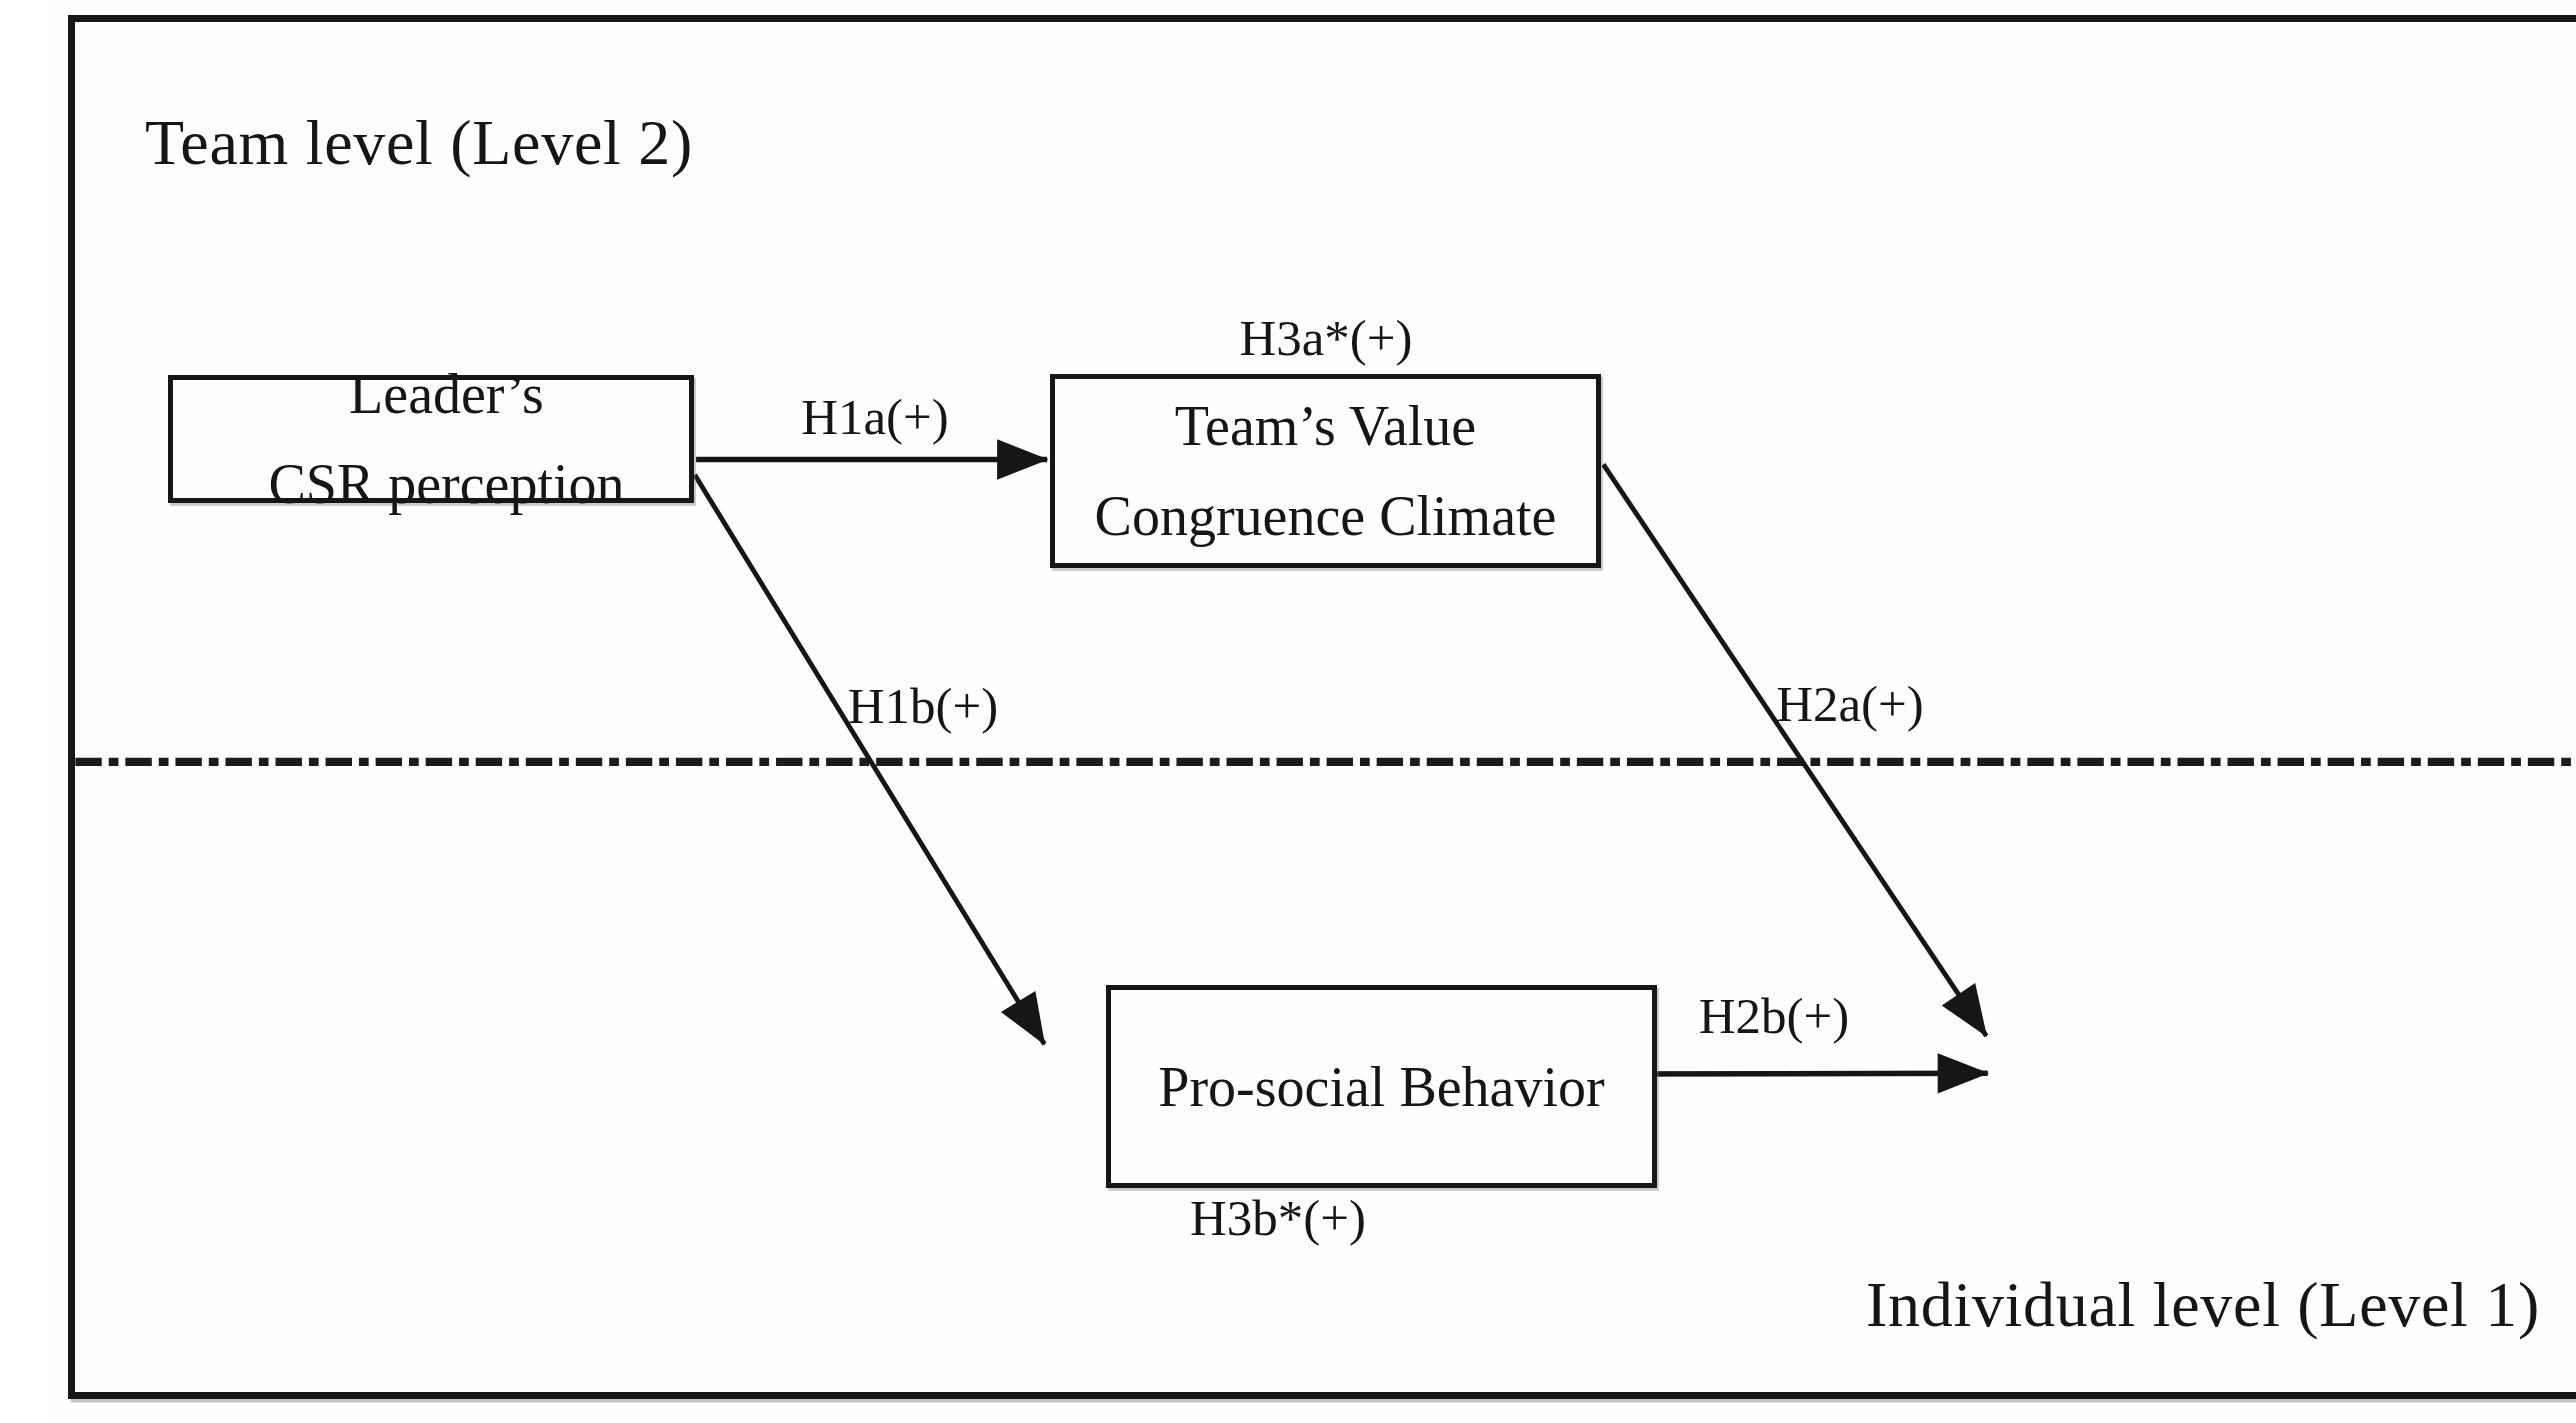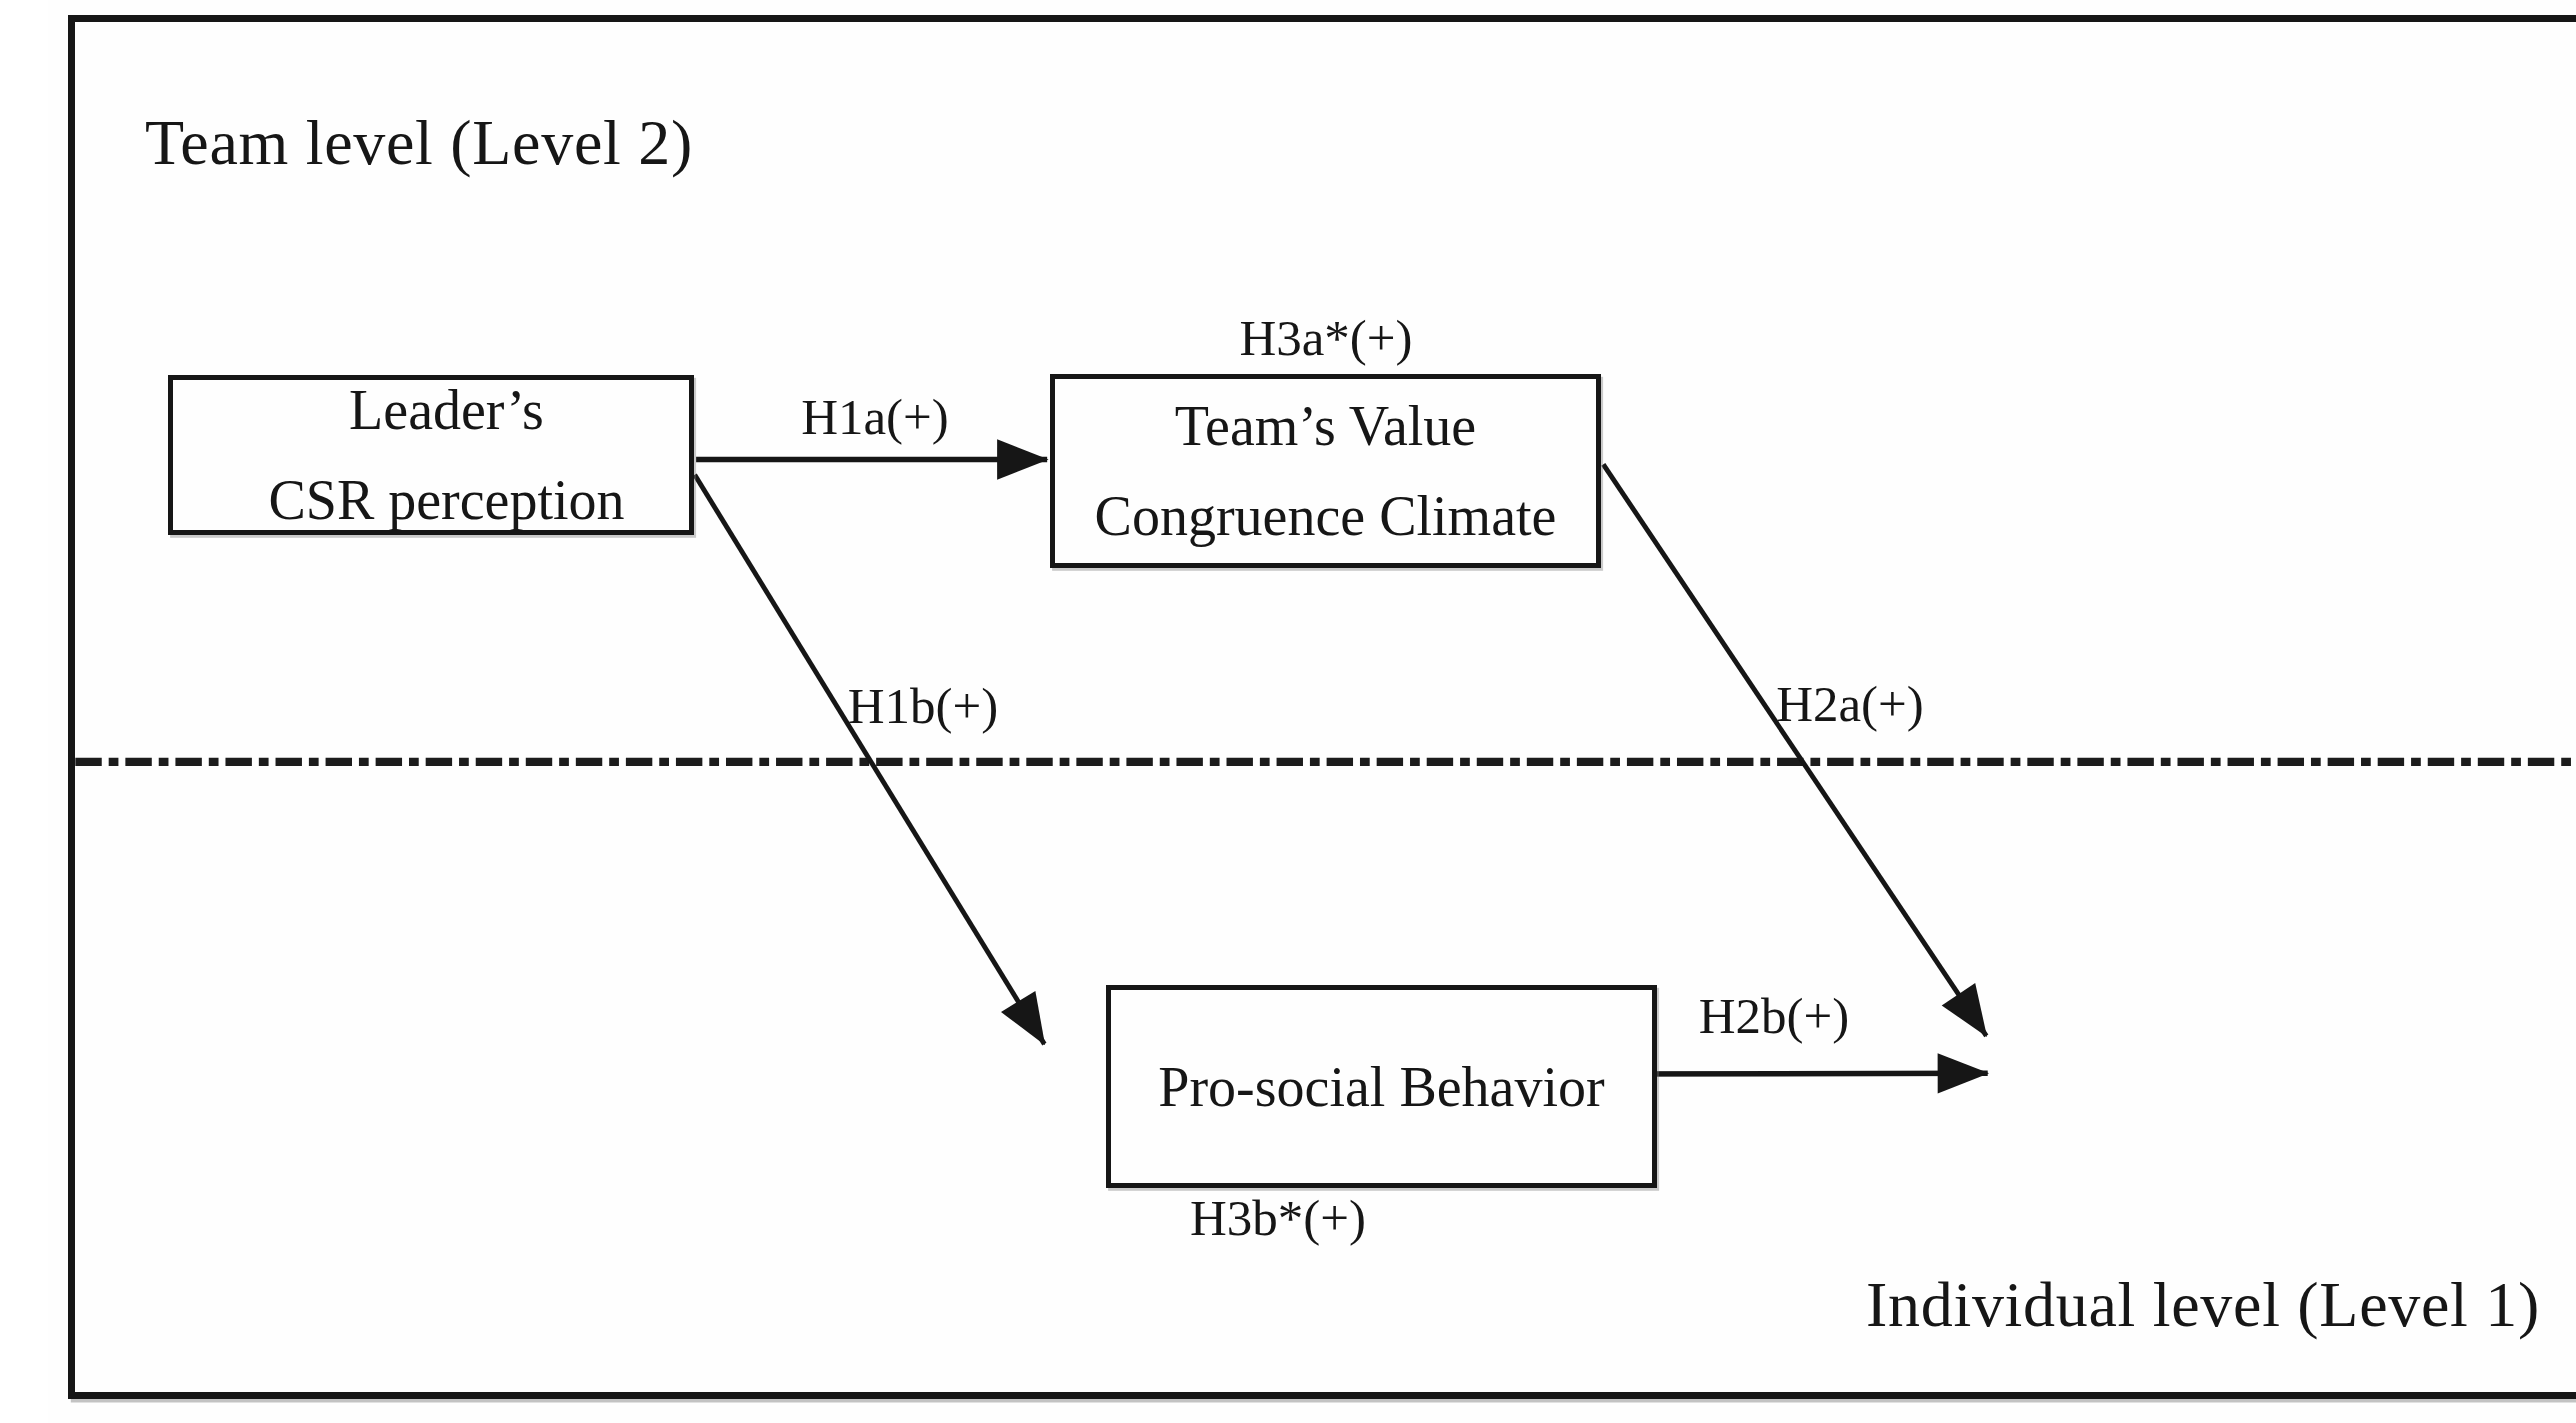--- a/index.html
+++ b/index.html
@@ -52,21 +52,21 @@
     flex-direction: column;
     align-items: center;
     justify-content: center;
     text-align: center;
     font-size: 56px;
     line-height: 90px;
     box-shadow: 2.1px 2.8px 0 rgba(125,125,125,0.4);
     z-index: 2;
   }
   .box span { display: block; white-space: nowrap; }
-  .box.leader   { left: 120px;  top: 375px;  width: 526px; height: 160px; padding-left: 31px; }
+  .box.leader   { left: 120px;  top: 375px;  width: 526px; height: 128px; padding-left: 31px; }
   .box.team     { left: 1002px; top: 374px;  width: 551px; height: 194px; align-items: center; }
   .box.prosocial{ left: 1058px; top: 985px; width: 551px; height: 203px; }
   .box.psych    { left: 1943px; top: 985px; width: 485px; height: 171px; }
   .hlabel {
     position: absolute;
     transform: translate(-50%, -50%);
     font-size: 51px;
     white-space: nowrap;
     z-index: 3;
   }

